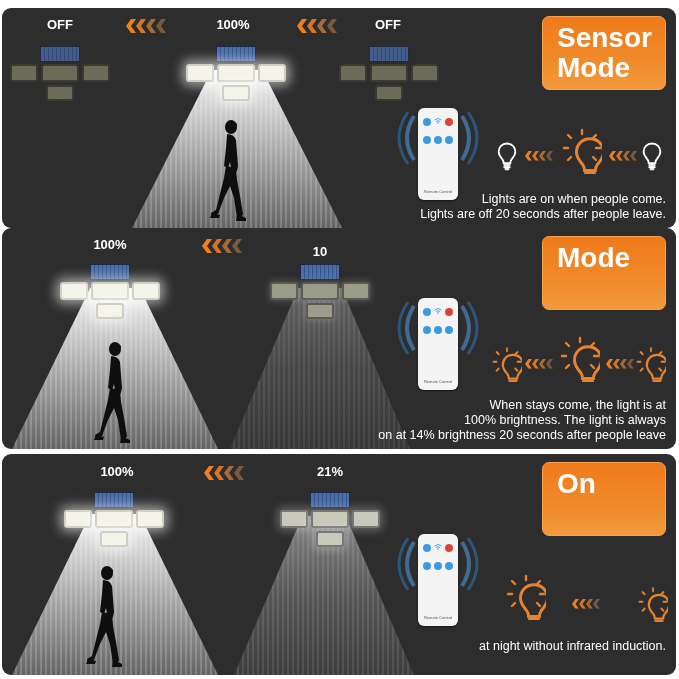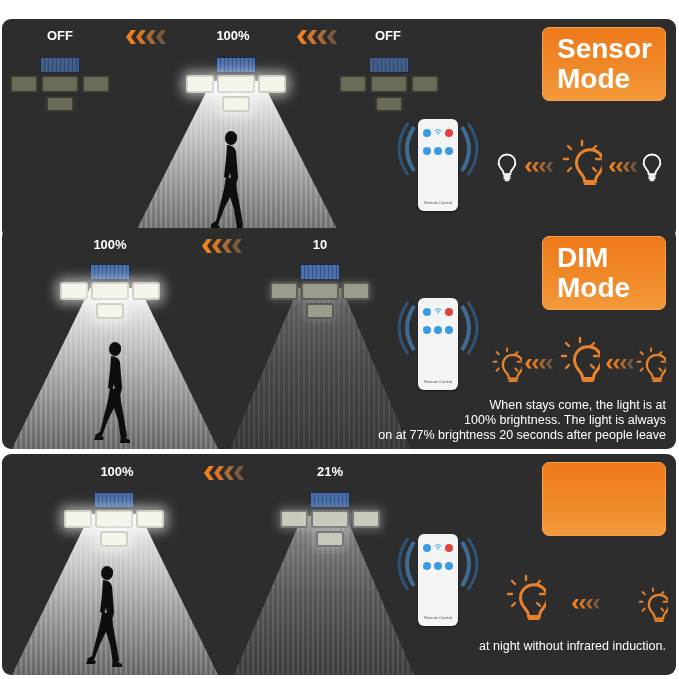--- a/index.html
+++ b/index.html
@@ -7,21 +7,21 @@
     body { position: relative; font-family: "Liberation Sans", "DejaVu Sans", sans-serif; }
 
     .panel {
       position: absolute;
       left: 2px;
       width: 674px;
       background: #2d2d2d;
       border-radius: 9px;
       overflow: hidden;
     }
-    .panel.p1 { top: 19px; height: 220px; }
+    .panel.p1 { top: 8px; height: 220px; }
     .panel.p2 { top: 228px; height: 221px; }
     .panel.p3 { top: 454px; height: 221px; }
 
     .state-label {
       position: absolute;
       color: #ffffff;
       font-weight: bold;
       font-size: 13px;
       text-align: center;
       width: 60px;
@@ -312,39 +312,43 @@
         <use href="#chev" fill="#a86a34"></use>
       </svg>
     <svg width="10" height="14">
         <use href="#chev" fill="#7a5a3c"></use>
       </svg>
   </div>
   <svg class="bulb" style="left:640px; top:133px;" width="20" height="30">
       <use href="#bulb-outline" stroke="#ffffff" fill="#ffffff"></use>
     </svg>
 
+  <div class="desc" style="top:184px;">
+    <div>Lights are on when people come.</div>
+    <div>Lights are off 20 seconds after people leave.</div>
+  </div>
 </div>
 
 <div class="panel p2">
   <div class="state-label" style="left:108px; top:9px;">100%</div>
   <div class="chevrons" style="left:200px; top:11px;">
     <svg width="10" height="14">
         <use href="#chev" fill="#f07f1e"></use>
       </svg>
     <svg width="10" height="14">
         <use href="#chev" fill="#d67526"></use>
       </svg>
     <svg width="10" height="14">
         <use href="#chev" fill="#a86a34"></use>
       </svg>
     <svg width="10" height="14">
         <use href="#chev" fill="#7a5a3c"></use>
       </svg>
   </div>
-  <div class="state-label" style="left:318px; top:9px;">10</div>
+  <div class="state-label" style="left:318px; top:16px;">10</div>
 
   <div class="beam bright" style="left:10px; top:60px; width:206px; height:161px;"></div>
   <div class="lamp on" style="left:108px; top:36px;">
     <div class="solar"></div>
     <div class="head h-left"></div>
     <div class="head h-center"></div>
     <div class="head h-right"></div>
     <div class="head h-bottom"></div>
   </div>
   <svg class="person" style="left:88px; top:112px;" width="48" height="110">
@@ -354,21 +358,20 @@
   <div class="beam faint" style="left:228px; top:60px; width:180px; height:161px;"></div>
   <div class="lamp dim" style="left:318px; top:36px;">
     <div class="solar"></div>
     <div class="head h-left"></div>
     <div class="head h-center"></div>
     <div class="head h-right"></div>
     <div class="head h-bottom"></div>
   </div>
 
   <div class="mode-badge">
-    <span>DIM</span>
     <span>Mode</span>
   </div>
 
   <div class="remote-wrap" style="left:394px; top:64px;">
     <svg class="signal" style="left:0;" viewBox="0 0 22 56">
       <path d="M18 6 Q4 28 18 50" fill="none" stroke="#3f6c95" stroke-width="4"></path>
       <path d="M12 2 Q-6 28 12 54" fill="none" stroke="#2f5478" stroke-width="3"></path>
     </svg>
     <svg class="signal" style="left:62px;" viewBox="0 0 22 56">
       <path d="M4 6 Q18 28 4 50" fill="none" stroke="#3f6c95" stroke-width="4"></path>
@@ -449,21 +452,21 @@
       <line x1="-2" y1="-1" x2="1" y2="2"></line>
         <line x1="26" y1="-1" x2="23" y2="2"></line>
         <line x1="-2" y1="24" x2="1" y2="21"></line>
         <line x1="26" y1="24" x2="23" y2="21"></line>
     </g>
   </svg>
 
   <div class="desc" style="top:170px;">
     <div>When stays come, the light is at</div>
     <div>100% brightness. The light is always</div>
-    <div>on at 77% brightness 20 seconds after people leave</div>
+    <div>on at 14% brightness 20 seconds after people leave</div>
   </div>
 </div>
 
 <div class="panel p3">
   <div class="state-label" style="left:115px; top:10px;">100%</div>
   <div class="chevrons" style="left:202px; top:12px;">
     <svg width="10" height="14">
         <use href="#chev" fill="#f07f1e"></use>
       </svg>
     <svg width="10" height="14">
@@ -493,20 +496,21 @@
   <div class="beam medium" style="left:232px; top:62px; width:180px; height:159px;"></div>
   <div class="lamp mid" style="left:328px; top:38px;">
     <div class="solar"></div>
     <div class="head h-left"></div>
     <div class="head h-center"></div>
     <div class="head h-right"></div>
     <div class="head h-bottom"></div>
   </div>
 
   <div class="mode-badge">
+    <span>On</span>
   </div>
 
   <div class="remote-wrap" style="left:394px; top:74px;">
     <svg class="signal" style="left:0;" viewBox="0 0 22 56">
       <path d="M18 6 Q4 28 18 50" fill="none" stroke="#3f6c95" stroke-width="4"></path>
       <path d="M12 2 Q-6 28 12 54" fill="none" stroke="#2f5478" stroke-width="3"></path>
     </svg>
     <svg class="signal" style="left:62px;" viewBox="0 0 22 56">
       <path d="M4 6 Q18 28 4 50" fill="none" stroke="#3f6c95" stroke-width="4"></path>
       <path d="M10 2 Q28 28 10 54" fill="none" stroke="#2f5478" stroke-width="3"></path>

